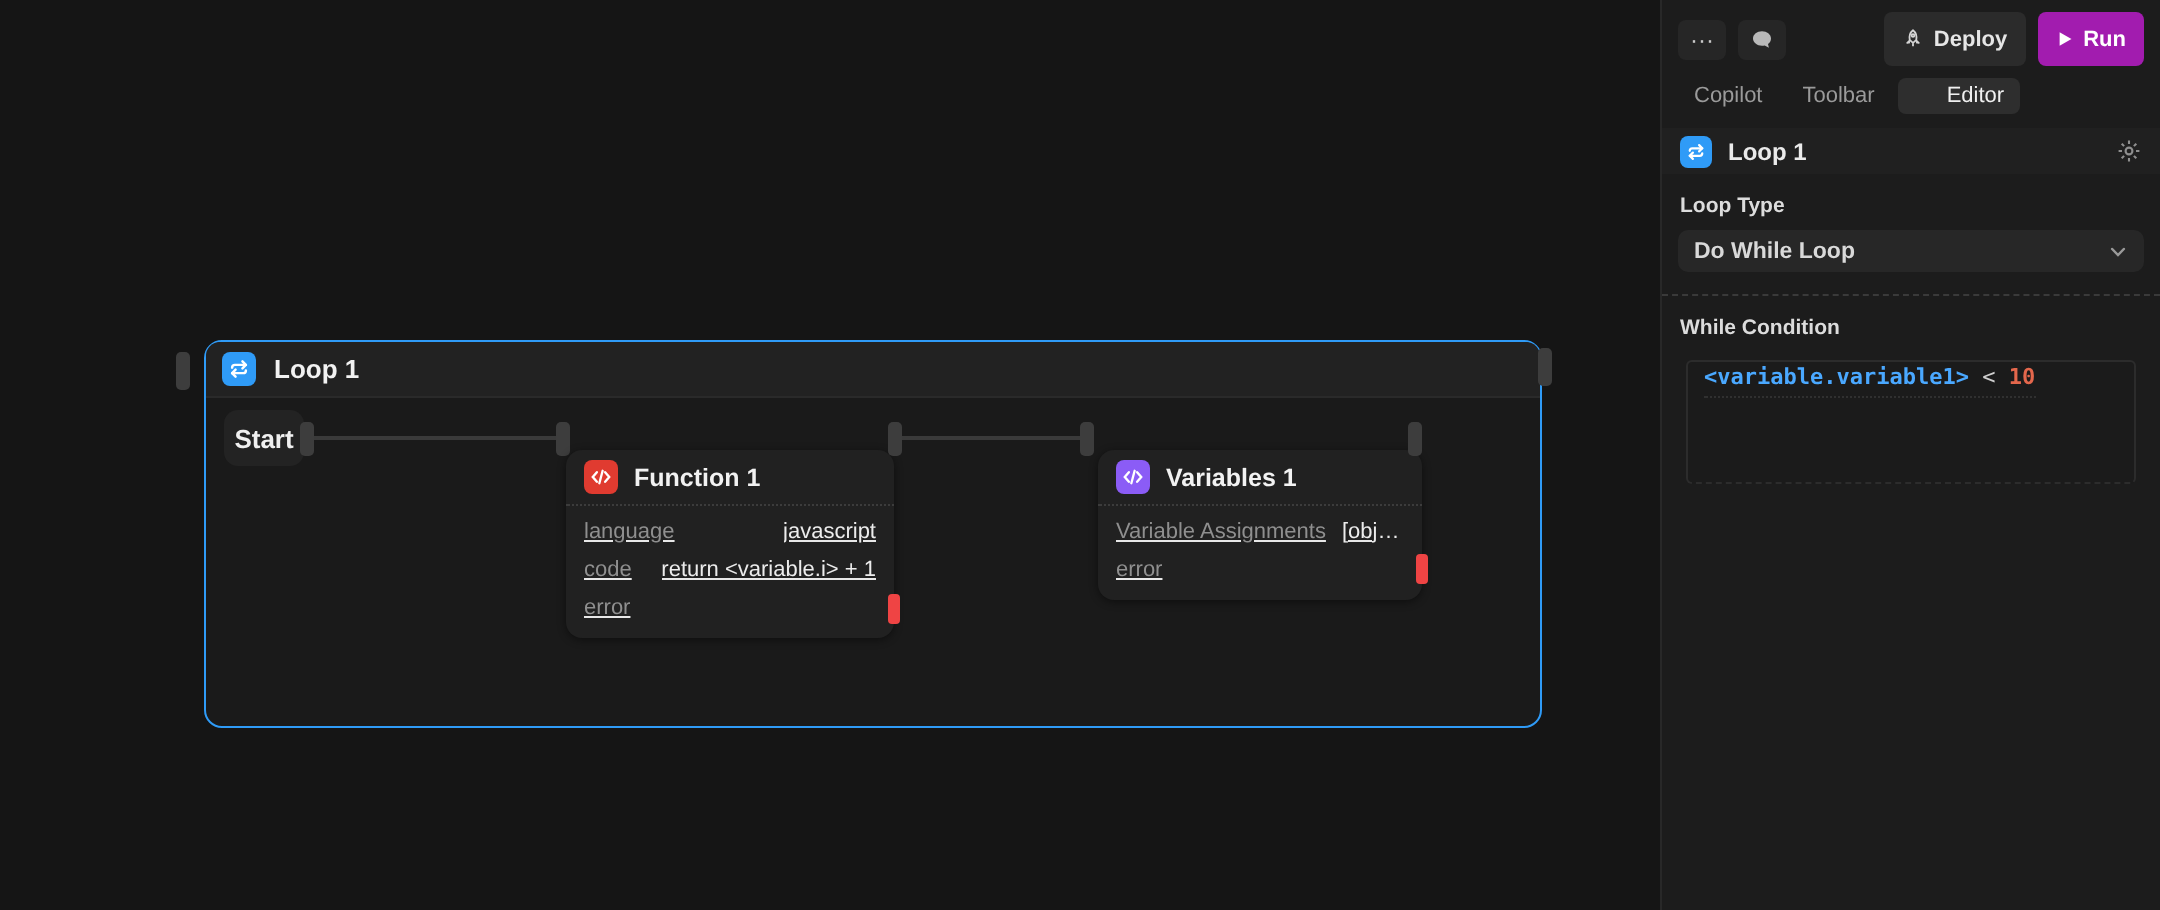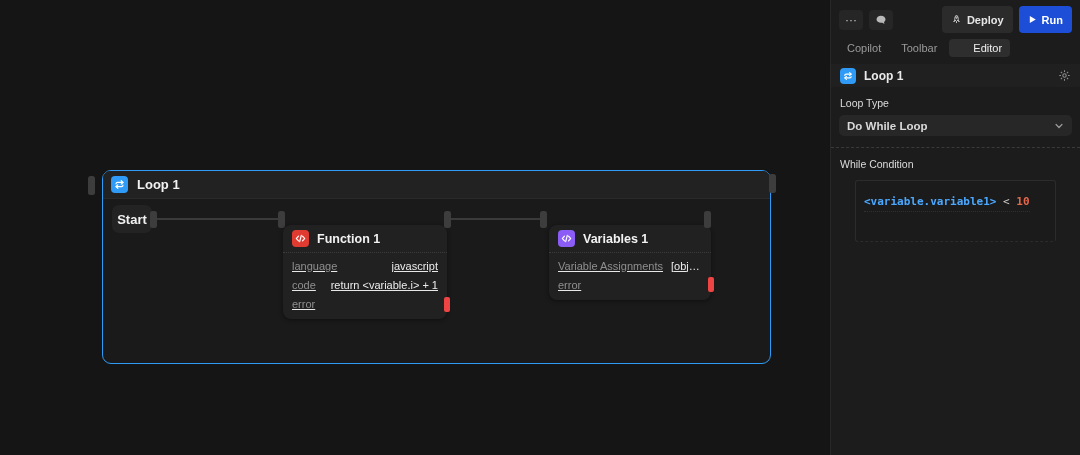--- a/index.html
+++ b/index.html
@@ -70,46 +70,46 @@
     width: 24px; height: 20px; background: #262626; border-radius: 4px;
     display: flex; align-items: center; justify-content: center;
     color: #c9c9c9; font-size: 12px; line-height: 1; cursor: pointer;
   }
   .spacer { flex: 1; }
   .btn {
     height: 27px; display: flex; align-items: center; gap: 5px; padding: 0 9px;
     border-radius: 4px; font-size: 11px; font-weight: 600; cursor: pointer; white-space: nowrap;
   }
   .btn-deploy { background: #2b2b2b; color: #e6e6e6; }
-  .btn-run { background: #1d4ed8; color: #ffffff; justify-content: space-between; }
+  .btn-run { background: #a21caf; color: #ffffff; justify-content: space-between; }
 
   .tabs { display: flex; gap: 4px; padding: 2px 8px 7px; }
   .tab { font-size: 11px; color: #9a9a9a; padding: 3px 8px; border-radius: 4px; cursor: pointer; }
   .tab.active { background: #2e2e2e; color: #f0f0f0; padding-left: 24px; }
 
   .insp-header {
     display: flex; align-items: center; gap: 8px; padding: 0 9px;
     height: 23px; background: #202020;
   }
   .insp-header .icon-badge { width: 16px; height: 16px; }
   .insp-title { font-size: 12px; font-weight: 600; color: #eaeaea; }
   .insp-gear { margin-left: auto; display: flex; align-items: center; cursor: pointer; }
 
-  .section-label { font-size: 10.5px; font-weight: 400; color: #dcdcdc; padding: 10px 9px 6px; }
+  .section-label { font-size: 10.5px; font-weight: 700; color: #dcdcdc; padding: 10px 9px 6px; }
   .dropdown {
     margin: 0 8px; height: 21px; background: #272727; border-radius: 5px;
     display: flex; align-items: center; justify-content: space-between;
     padding: 0 8px; font-size: 11.5px; font-weight: 600; color: #d9d9d9; cursor: pointer;
   }
   .dashed-sep { margin-top: 11px; border-top: 1px dashed #3a3a3a; height: 0; }
 
   .code-box {
-    margin: 4px 24px 0; height: 62px; background: #1b1b1b;
+    margin: 4px 12px 0; height: 62px; background: #1b1b1b;
     border: 1px solid #2c2c2c; border-bottom-style: dashed; border-radius: 3px;
-    padding: 14px 8px; font-family: "DejaVu Sans Mono", monospace; font-size: 11px;
+    padding: 1px 8px; font-family: "DejaVu Sans Mono", monospace; font-size: 11px;
     cursor: text;
   }
   .code-line { display: inline-block; padding-bottom: 3px; border-bottom: 1px dotted #303030; white-space: nowrap; }
   .tok-var { color: #4aa8ff; font-weight: 600; }
   .tok-op { color: #cfcfcf; }
   .tok-num { color: #e4674c; font-weight: 600; }
 
   svg { display: block; }
 </style>
 </head>

